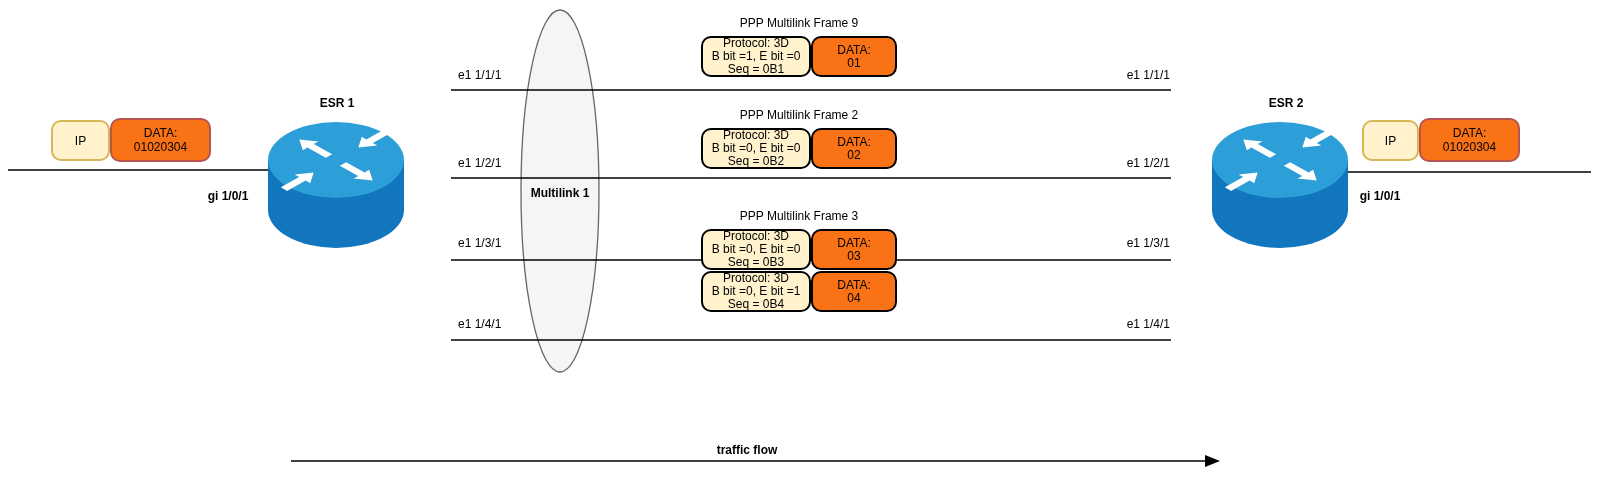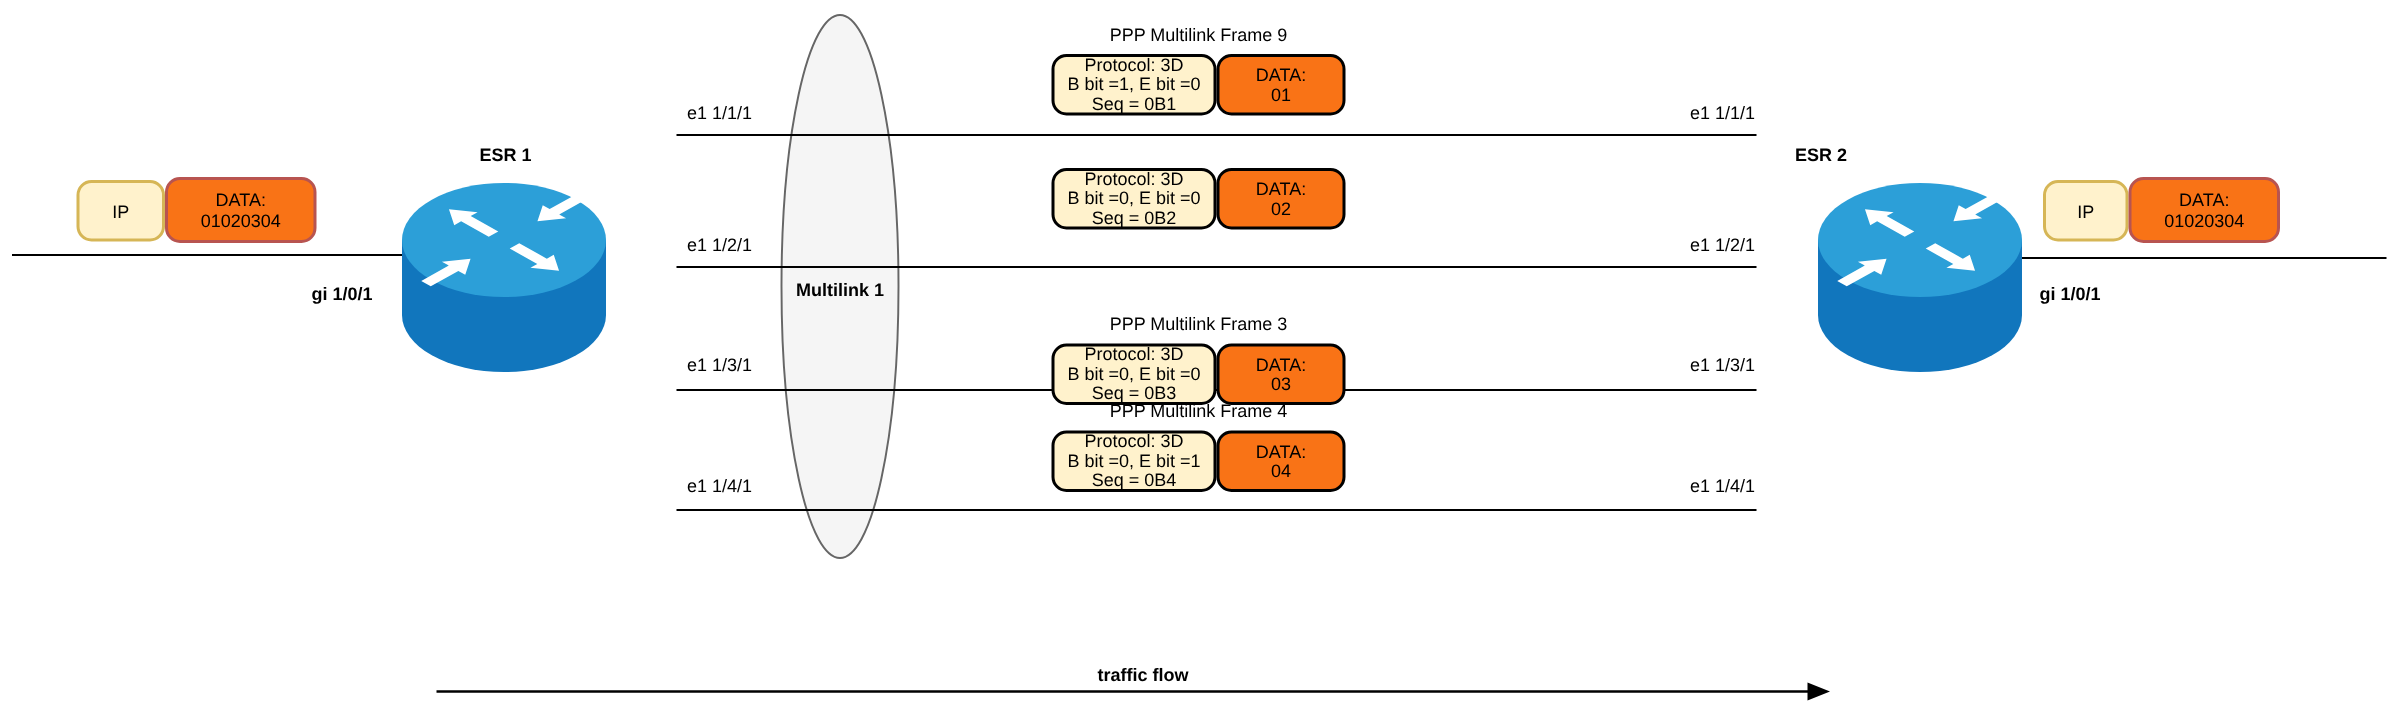--- a/index.html
+++ b/index.html
@@ -73,21 +73,21 @@
     <ellipse cx="68" cy="40" rx="68" ry="38" fill="#2C9FD8"></ellipse>
     <g transform="translate(68,40) scale(1,0.56)" fill="#ffffff">
       <path d="M0,-4.5 L26,-4.5 L26,-11 L42,0 L26,11 L26,4.5 L0,4.5 Z" transform="translate(7,7) rotate(45)"></path>
       <path d="M0,-4.5 L26,-4.5 L26,-11 L42,0 L26,11 L26,4.5 L0,4.5 Z" transform="translate(-7,-7) rotate(-135)"></path>
       <path d="M0,-4.5 L26,-4.5 L26,-11 L42,0 L26,11 L26,4.5 L0,4.5 Z" transform="translate(52,-52) rotate(135)"></path>
       <path d="M0,-4.5 L26,-4.5 L26,-11 L42,0 L26,11 L26,4.5 L0,4.5 Z" transform="translate(-52,52) rotate(-45)"></path>
     </g>
   </svg>
 
   <div class="lbl center" style="left:297px;top:96px;width:80px;">ESR 1</div>
-  <div class="lbl center" style="left:1174px;top:96px;width:80px;">ESR 2</div>
+  <div class="lbl center" style="left:1246px;top:96px;width:80px;">ESR 2</div>
 
   <div class="box yellow ip-left">
     <div>IP</div>
   </div>
   <div class="box pink data-left">
     <div>DATA:</div>
     <div>01020304</div>
   </div>
   <div class="lbl center" style="left:200px;top:189px;width:56px;">gi 1/0/1</div>
 
@@ -121,20 +121,21 @@
         <div>Seq = 0B1</div>
       </div>
       <div class="fbox dat pink">
         <div>DATA:</div>
         <div>01</div>
       </div>
     </div>
   </div>
 
   <div class="frame" style="top:107px;">
+    <div class="frame-title">PPP Multilink Frame 2</div>
     <div class="frame-row">
       <div class="fbox hdr yellow">
         <div>Protocol: 3D</div>
         <div>B bit =0, E bit =0</div>
         <div>Seq = 0B2</div>
       </div>
       <div class="fbox dat pink">
         <div>DATA:</div>
         <div>02</div>
       </div>
@@ -150,29 +151,28 @@
         <div>Seq = 0B3</div>
       </div>
       <div class="fbox dat pink">
         <div>DATA:</div>
         <div>03</div>
       </div>
     </div>
   </div>
 
   <div class="frame" style="top:266px;">
-    <div class="frame-title">PPP Multilink Frame 4</div>
     <div class="frame-row">
       <div class="fbox hdr yellow">
         <div>Protocol: 3D</div>
         <div>B bit =0, E bit =1</div>
         <div>Seq = 0B4</div>
       </div>
       <div class="fbox dat pink">
         <div>DATA:</div>
         <div>04</div>
       </div>
     </div>
   </div>
 
-  <div class="lbl center" style="left:712px;top:443px;width:100px;">traffic flow</div>
+  <div class="lbl center" style="left:697px;top:443px;width:100px;">traffic flow</div>
 
 </div>
 
 </body></html>

